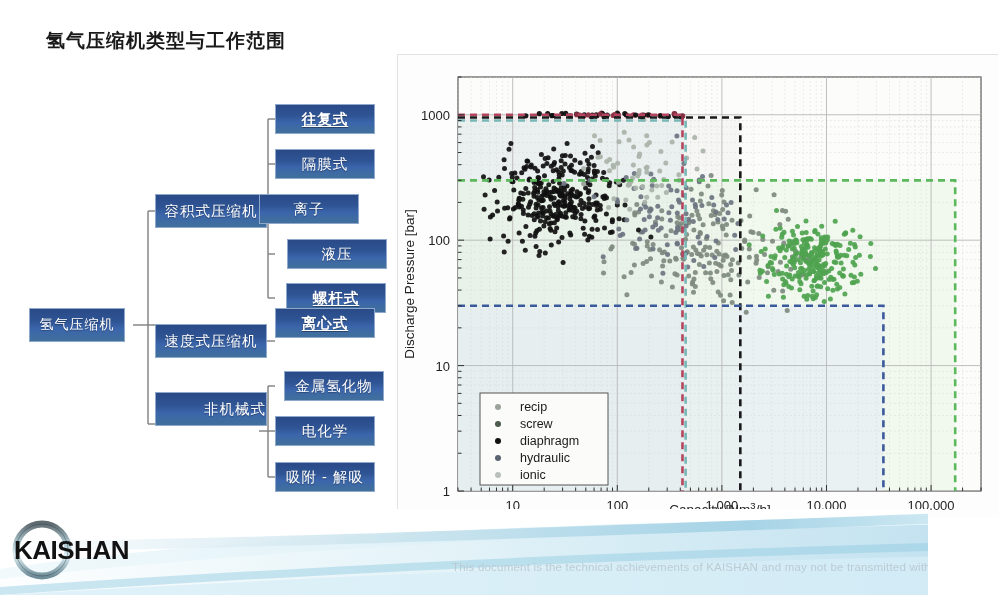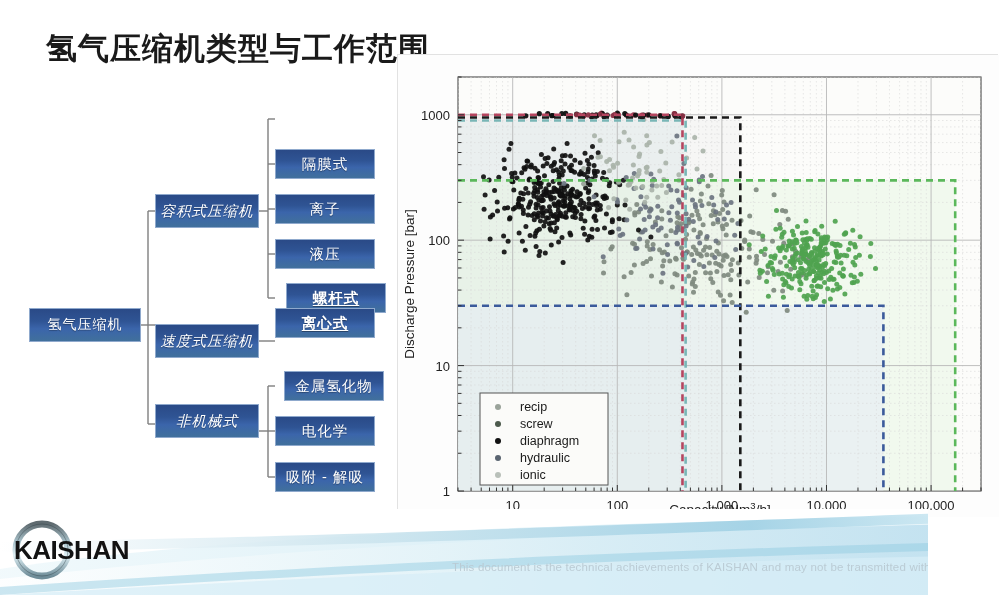--- a/index.html
+++ b/index.html
@@ -7,41 +7,41 @@
   body {
     font-family:"Liberation Sans","DejaVu Sans",sans-serif;
     background:#ffffff;
     position:relative;
     overflow:hidden;
   }
 
   
   #slide-title {
     position:absolute; left:46px; top:28px;
-    font-size:31px; font-weight:bold; color:#1a1a1a;
+    font-size:19px; font-weight:bold; color:#1a1a1a;
     letter-spacing:1px; white-space:nowrap;
   }
 
   
   #tree { position:absolute; left:0; top:0; width:400px; height:520px; }
   .node {
     position:absolute;
     background:linear-gradient(to bottom,#2a4a87 0%,#2f5494 38%,#3b65ab 62%,#41709c 100%);
     border:1px solid #8fa9cd;
     color:#ffffff;
     display:flex; align-items:center; justify-content:center;
     font-size:14.5px;
     letter-spacing:1px;
     text-shadow:0 1px 1px rgba(0,0,0,.35);
     white-space:nowrap;
   }
   .node.hl { font-weight:bold; }
   .node.hl span { text-decoration:underline; text-underline-offset:2px; }
-  .node.root  { width:112px; height:34px; font-size:14px; }
-  .node.mid   { width:104px; height:34px;font-style:italic; }
+  .node.root  { width:96px; height:34px; font-size:14px; }
+  .node.mid   { width:112px; height:34px; }
   .node.leaf  { width:100px; height:30px; }
   #tree svg { position:absolute; left:0; top:0; width:400px; height:520px; }
 
   
   #chart-panel {
     position:absolute; left:397px; top:54px; width:601px; height:462px;
     background:#fdfdfd;
     border:1px solid #e2e2e2;
   }
   #chart-svg { display:block; width:601px; height:462px; }
@@ -97,31 +97,34 @@
   <div class="node root" style="left:29px; top:308px;">
     <span>氢气压缩机</span>
   </div>
 
   <div class="node mid" style="left:155px; top:194px;">
     <span>容积式压缩机</span>
   </div>
   <div class="node mid" style="left:155px; top:324px;">
     <span>速度式压缩机</span>
   </div>
-  <div class="node mid" style="left:155px; top:404px;">
+  <div class="node mid" style="left:155px; top:392px;justify-content:flex-end;">
     <span>非机械式</span>
   </div>
 
+  <div class="node leaf hl" style="left:275px; top:104px;">
+    <span>往复式</span>
+  </div>
   <div class="node leaf" style="left:275px; top:149px;">
     <span>隔膜式</span>
   </div>
-  <div class="node leaf" style="left:275px; top:194px;">
+  <div class="node leaf" style="left:259px; top:194px;">
     <span>离子</span>
   </div>
-  <div class="node leaf" style="left:275px; top:239px;text-align:right;">
+  <div class="node leaf" style="left:287px; top:239px;text-align:right;">
     <span>液压</span>
   </div>
   <div class="node leaf hl" style="left:275px; top:283px;margin-left:11px;">
     <span>螺杆式</span>
   </div>
 
   <div class="node leaf hl" style="left:275px; top:308px;">
     <span>离心式</span>
   </div>
 

